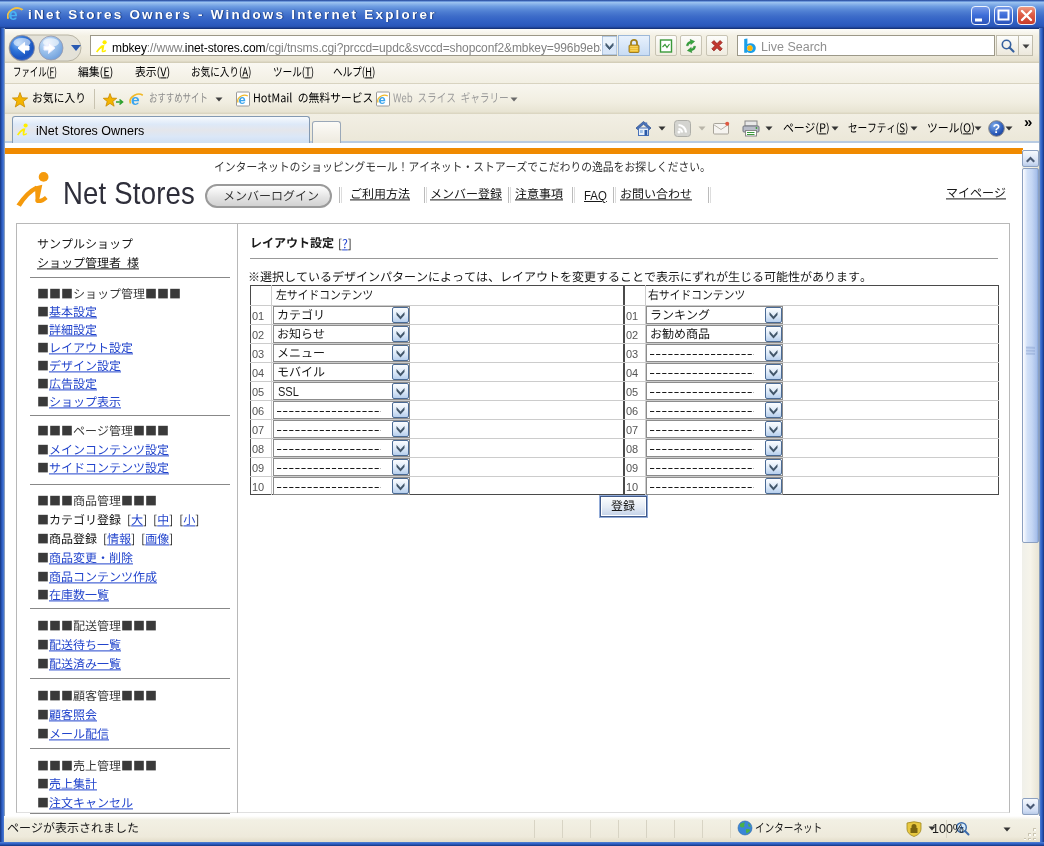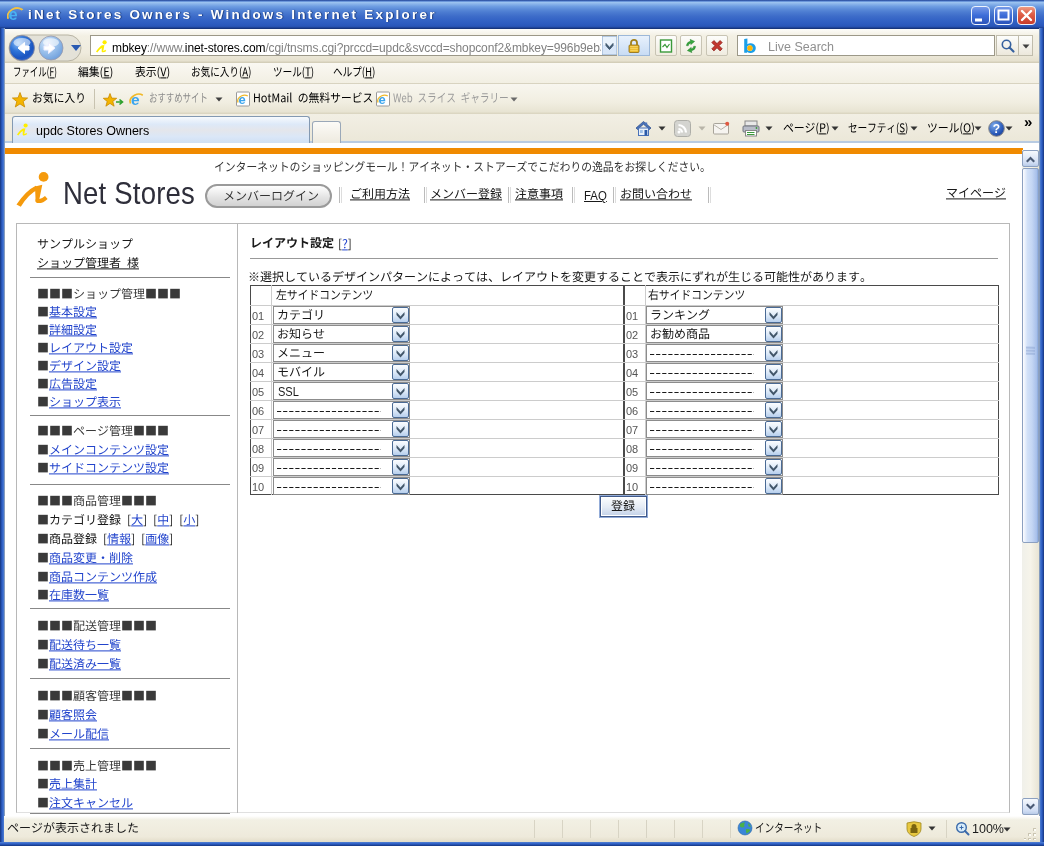--- a/index.html
+++ b/index.html
@@ -293,21 +293,21 @@
   </svg>
 <div style="position:absolute;left:706px;top:35px;width:22px;height:21px;background:linear-gradient(180deg,#fdfdfb,#f0ece0);border:1px solid #c8c4b4;border-radius:2px;box-sizing:border-box;"></div>
 <svg style="position:absolute;left:709px;top:38px;" width="16" height="16" viewBox="0 0 16 16">
     <path d="M2.8 4.6 L4.9 2.5 L8 5.6 L11.1 2.5 L13.2 4.6 L10.1 7.7 L13.2 10.8 L11.1 12.9 L8 9.8 L4.9 12.9 L2.8 10.8 L5.9 7.7 Z" fill="#c23830" stroke="#8a1a14" stroke-width="0.7"></path>
   </svg>
 <div style="position:absolute;left:737px;top:35px;width:258px;height:21px;background:#fff;border:1px solid #9c9888;box-sizing:border-box;"></div>
 <svg style="position:absolute;left:741px;top:37px;" width="18" height="18" viewBox="0 0 18 18">
     <path d="M3.2 2 L6.4 1.4 V7.2 Q7.8 6 10 6.2 Q14.6 6.8 14.8 11 Q14.6 15.4 10 16 Q7.6 16.2 6.2 14.8 L6.2 15.8 H3.2 Z M6.4 9.2 V13 Q7.4 14.2 9 14.1 Q11.5 13.9 11.6 11.1 Q11.5 8.4 9 8.2 Q7.4 8.2 6.4 9.2 Z" fill="#1b9fe8"></path>
 <ellipse cx="8.9" cy="11.1" rx="2.7" ry="2.9" fill="#ffb400"></ellipse>
   </svg>
-<div style="position:absolute;left:761px;top:40px;font-family:'Liberation Sans', sans-serif;font-size:12.5px;font-weight:normal;color:#909090;white-space:pre;margin-left:7px;">Live Search</div>
+<div style="position:absolute;left:761px;top:40px;font-family:'Liberation Sans', sans-serif;font-size:12.5px;font-weight:normal;color:#909090;white-space:pre;">Live Search</div>
 <div style="position:absolute;left:996px;top:35px;width:23px;height:21px;background:linear-gradient(180deg,#fdfdfb,#ece8dc);border:1px solid #c0bcac;box-sizing:border-box;"></div>
 <svg style="position:absolute;left:1000px;top:38px;" width="16" height="16" viewBox="0 0 16 16">
     <circle cx="6.5" cy="6.5" r="4.2" fill="none" stroke="#35609e" stroke-width="1.6"></circle>
 <path d="M9.5 9.5 L13.5 13.5" stroke="#35609e" stroke-width="2.2" stroke-linecap="round"></path>
   </svg>
 <div style="position:absolute;left:1019px;top:35px;width:14px;height:21px;background:linear-gradient(180deg,#fdfdfb,#ece8dc);border:1px solid #c0bcac;border-left:none;box-sizing:border-box;"></div>
 <svg style="position:absolute;left:1021px;top:43px;" width="10" height="8" viewBox="0 0 10 8">
     <path d="M1.5 1.5 L5 5.5 L8.5 1.5 Z" fill="#404040"></path>
   </svg>
 <div style="position:absolute;left:0;top:63px;width:1044px;height:21px;background:linear-gradient(180deg,#faf8f2,#f2efe3);border-bottom:1px solid #d8d3c0;box-sizing:border-box;"></div>
@@ -462,21 +462,21 @@
     <path d="M0.5 0.5 L4 4.5 L7.5 0.5 Z" fill="#6a6a6a"></path>
   </svg>
 <div style="position:absolute;left:0;top:114px;width:1044px;height:29px;background:linear-gradient(180deg,#f2efe4,#ebe7d8);"></div>
 <div style="position:absolute;left:0;top:141px;width:1044px;height:2px;background:#b8cbe2;"></div>
 <div style="position:absolute;left:12px;top:116px;width:298px;height:27px;background:linear-gradient(180deg,#f7fafd 0%,#dde9f8 28%,#e4e6eb 50%,#dbe7f7 75%,#cfe0f5 100%);border:1px solid #8399b2;border-bottom:none;border-radius:3px 3px 0 0;box-sizing:border-box;"></div>
 <svg style="position:absolute;left:16px;top:122px;" width="16" height="16" viewBox="0 0 16 16">
     <path d="M1 12.5 Q4.5 7.5 7.2 6.5 L8.6 8.1 Q4.8 9.5 2.3 13.4 Z" fill="#ffee00"></path>
 <path d="M6.8 6.8 L9.4 6.3 L8.3 12.1 Q9.2 12 10.3 11 L11.3 12.1 Q9.5 13.8 7.3 13.5 Q6.4 13.2 6.7 11.8 Z" fill="#ffee00"></path>
 <circle cx="9.6" cy="3.5" r="2.1" fill="#ffee00"></circle>
   </svg>
-<div style="position:absolute;left:36px;top:124px;font-family:'Liberation Sans', sans-serif;font-size:12.5px;font-weight:normal;color:#000;white-space:pre;">updc Stores Owners</div>
+<div style="position:absolute;left:36px;top:124px;font-family:'Liberation Sans', sans-serif;font-size:12.5px;font-weight:normal;color:#000;white-space:pre;">iNet Stores Owners</div>
 <div style="position:absolute;left:312px;top:121px;width:29px;height:22px;background:linear-gradient(180deg,#fcfbf7,#eeeadf);border:1px solid #9aa8b8;border-bottom:none;border-radius:3px 3px 0 0;box-sizing:border-box;"></div>
 <svg style="position:absolute;left:635px;top:120px;" width="17" height="17" viewBox="0 0 17 17">
     <path d="M8.5 1.5 L16 8 L14.5 9.5 L8.5 4.2 L2.5 9.5 L1 8 Z" fill="#4a72b8" stroke="#2a4a88" stroke-width="0.7"></path>
 <rect x="3.5" y="8" width="10" height="7.5" fill="#e8f0fa" stroke="#4a72b8" stroke-width="1"></rect>
 <rect x="9.5" y="10" width="2.8" height="5.5" fill="#2a5aa8"></rect>
     <rect x="5" y="10" width="2.8" height="3" fill="#9ec0e8"></rect>
 <rect x="10" y="2.5" width="2.2" height="3.5" fill="#4a72b8"></rect>
   </svg>
 <svg style="position:absolute;left:658px;top:126px;" width="9" height="7" viewBox="0 0 9 7">
     <path d="M0.5 0.5 L4 4.5 L7.5 0.5 Z" fill="#333"></path>
@@ -1532,21 +1532,21 @@
   </svg>
 <svg style="position:absolute;left:928px;top:826px;" width="9" height="7" viewBox="0 0 9 7">
     <path d="M0.5 0.5 L4 4.5 L7.5 0.5 Z" fill="#333"></path>
   </svg>
 <div style="position:absolute;left:946px;top:820px;width:1px;height:18px;background:#d8d4c4;"></div>
 <svg style="position:absolute;left:955px;top:821px;" width="15" height="15" viewBox="0 0 15 15">
     <circle cx="6.5" cy="6.5" r="4.8" fill="#d8ecfa" stroke="#3a6aaa" stroke-width="1.4"></circle>
 <path d="M10 10 L13.5 13.5" stroke="#3a6aaa" stroke-width="2" stroke-linecap="round"></path>
 <path d="M4.5 6.5 H8.5 M6.5 4.5 V8.5" stroke="#3a6aaa" stroke-width="1"></path>
   </svg>
-<div style="position:absolute;left:972px;top:822px;font-family:'Liberation Sans', sans-serif;font-size:12.5px;font-weight:normal;color:#1a1a1a;white-space:pre;">100%</div>
+<div style="position:absolute;left:932px;top:822px;font-family:'Liberation Sans', sans-serif;font-size:12.5px;font-weight:normal;color:#1a1a1a;white-space:pre;">100%</div>
 <svg style="position:absolute;left:1003px;top:827px;" width="9" height="7" viewBox="0 0 9 7">
     <path d="M0.5 0.5 L4 4.5 L7.5 0.5 Z" fill="#333"></path>
   </svg>
 <svg style="position:absolute;left:1024px;top:828px;" width="14" height="12" viewBox="0 0 14 12">
     <g fill="#cac5b2">
       <rect x="9" y="0" width="3" height="3"></rect>
       <rect x="9" y="5" width="3" height="3"></rect>
       <rect x="9" y="10" width="3" height="3"></rect>
       <rect x="4" y="5" width="3" height="3"></rect>
       <rect x="4" y="10" width="3" height="3"></rect>

